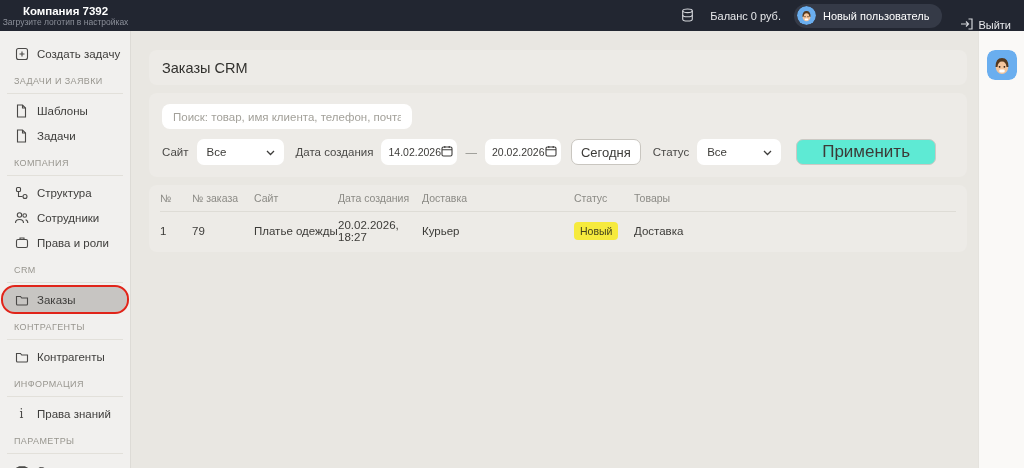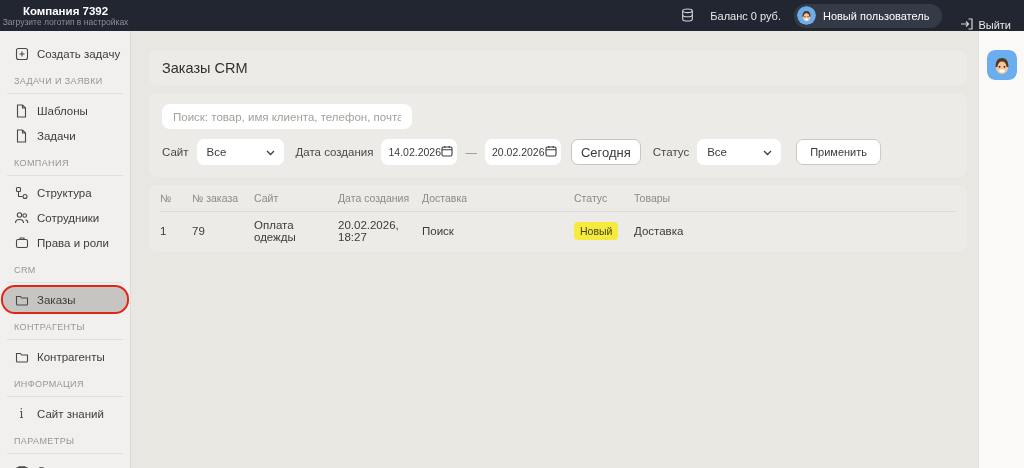--- a/index.html
+++ b/index.html
@@ -50,22 +50,22 @@
   .select-box { background:#fff; border-radius:7px; height:26px; display:flex;
                 align-items:center; justify-content:space-between; padding:0 9px 0 10px;
                 color:#3c3b38; cursor:pointer; }
   .sel-site { width:87px; } .sel-status { width:84px; }
   .date-box { background:#fff; border-radius:7px; height:26px; width:76px; display:flex;
               align-items:center; justify-content:space-between; padding:0 7px;
               font-size:10.5px; color:#3c3b38; cursor:text; }
   .btn { height:26px; border-radius:7px; font-size:13px; color:#3c3b38; display:flex;
          align-items:center; cursor:pointer; font-family:"Liberation Sans", sans-serif; }
   .btn-today { background:#fff; border:1px solid #c9c6c0; padding:0 9px; margin-left:2px; }
-  .btn-apply { background:#ffffff; border:1px solid #ccc9c4; padding:0 13px; margin-left:7px;
-               font-size:11px; }
+  .btn-apply { background:#5eead4; border:1px solid #ccc9c4; padding:0 25px; margin-left:7px;
+               font-size:17px; }
   .ml { margin-left:4px; }
   .dash { color:#8b8a85; }
 
   
   .table-panel { padding:0 11px; }
   .t-head, .t-row { display:grid;
         grid-template-columns:32px 62px 84px 84px 152px 60px 1fr; align-items:center; }
   .t-head { height:27px; font-size:10.5px; color:#8b8a85; border-bottom:1px solid #dedcd6; }
   .t-row { padding:7px 0 9px; font-size:11.5px; color:#3c3b38; }
   .badge { display:inline-block; background:#f6ea3d; color:#45441d; font-size:10.5px;
@@ -207,21 +207,21 @@
         <path d="M1.5 2.5h4l1.2 1.5h5.8v6a1 1 0 0 1-1 1h-9a1 1 0 0 1-1-1z"></path>
       </svg>
     </span>
     <span>Контрагенты</span>
   </div>
 
   <div class="section-title">ИНФОРМАЦИЯ</div>
   <div class="side-div"></div>
   <div class="side-item">
     <span class="icn info-i">i</span>
-    <span>Сайт знаний</span>
+    <span>Права знаний</span>
   </div>
 
   <div class="section-title">ПАРАМЕТРЫ</div>
   <div class="side-div"></div>
   <div class="side-item">
     <span class="icn">
       <svg width="14" height="12" viewBox="0 0 14 12" fill="none" stroke="#4a4947" stroke-width="1.1">
         <rect x="1.5" y="2.5" width="11" height="8" rx="1.5"></rect>
           <path d="M8.5 6h4"></path>
           <path d="M4 2.5V1.8h6v.7"></path>
@@ -290,23 +290,23 @@
       <span>№ заказа</span>
       <span>Сайт</span>
       <span>Дата создания</span>
       <span>Доставка</span>
       <span>Статус</span>
       <span>Товары</span>
     </div>
     <div class="t-row">
       <span>1</span>
       <span>79</span>
-      <span>Оплата одежды</span>
+      <span>Платье одежды</span>
       <span>20.02.2026, 18:27</span>
-      <span>Поиск</span>
+      <span>Курьер</span>
       <span>
         <span class="badge">Новый</span>
       </span>
       <span class="products">
         <div>Доставка</div>
       </span>
     </div>
   </div>
 </div>
 

